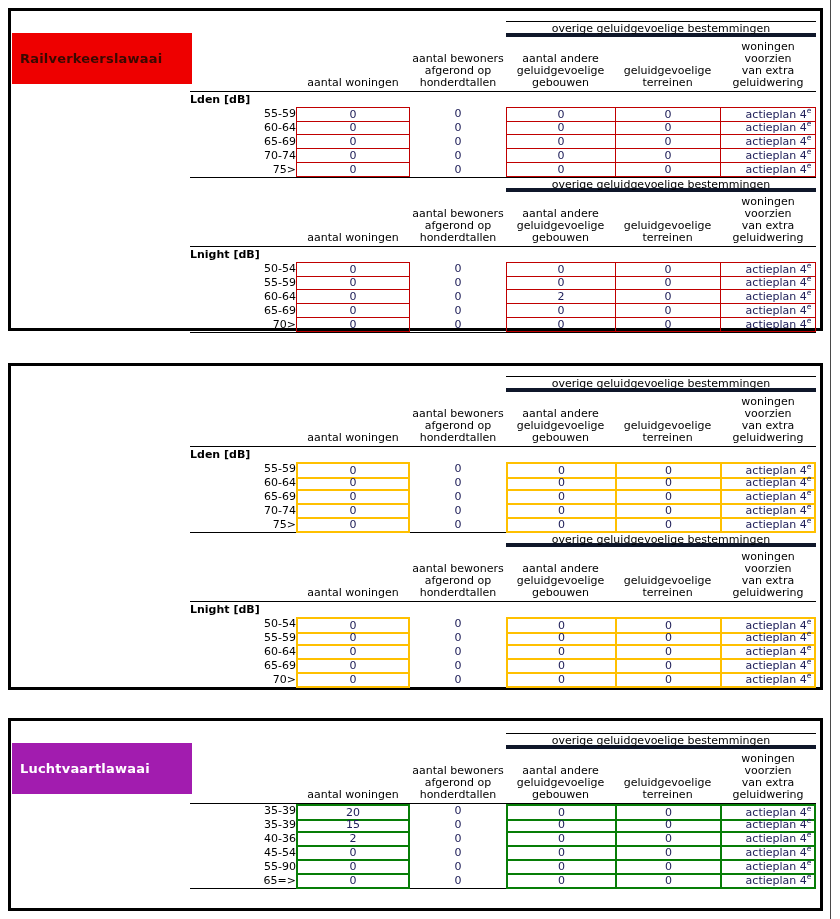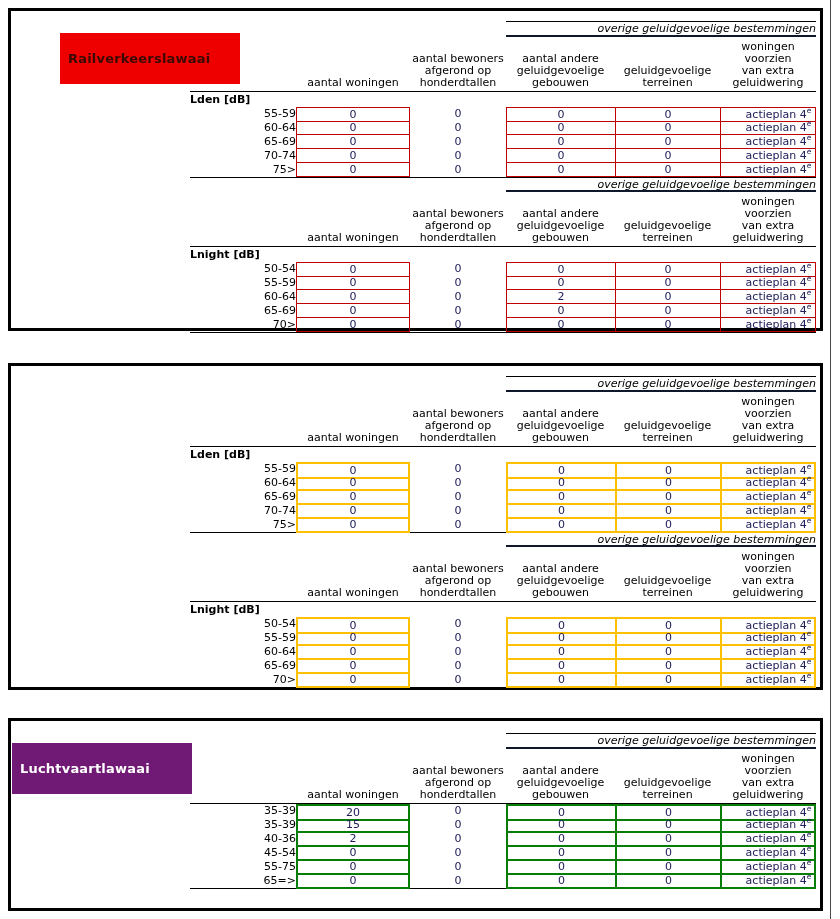--- a/index.html
+++ b/index.html
@@ -26,22 +26,22 @@
     font-weight:bold; font-size:13px; letter-spacing:0.2px;
   }
 
   .content { margin-left:179px; width:626px; box-sizing:content-box; }
   .section[data-theme-id="rail"] .content,
   .section[data-theme-id="industry"] .content { padding-top:10px; }
   .section[data-theme-id="aviation"] .content { padding-top:12px; }
 
   .span-row {
     margin-left:316px; width:310px; box-sizing:border-box;
-    border-bottom:2px solid #0f172a; text-align:right;
-    height:14px; line-height:13px;font-style:italic;
+    border-bottom:4px solid #0f172a; text-align:center;
+    height:14px; line-height:13px;
   }
   .span-row.with-top { border-top:1px solid #000; height:16px; line-height:14px; }
 
   .full-line { border-top:1px solid #000; height:0; }
 
   .header-row {
     display:grid; grid-template-columns:106px 114px 96px 109px 105px 96px;
     align-items:end; margin-top:4px; padding-bottom:2px;
     border-bottom:1px solid #000; min-height:40px; box-sizing:border-box;
   }
@@ -61,21 +61,21 @@
   .row-first .solo { border-top-width:var(--bw); }
   .row-first .g1, .row-first .g2, .row-first .g3 { border-top-width:var(--bw); }
   sup.e { font-size:7.5px; vertical-align:super; line-height:0; }
 </style>
 </head>
 <body>
 
 <div class="canvas">
   <div id="sections">
       <div class="section" data-theme-id="rail" style="--bc: #c00000;">
-        <div class="title" style="background: rgb(238, 0, 0); color: rgb(58, 9, 0); margin-left: 48px;">Railverkeerslawaai</div>
+        <div class="title" style="background: rgb(238, 0, 0); color: rgb(58, 9, 0);">Railverkeerslawaai</div>
         <div class="content">
           <div class="span-row with-top">overige geluidgevoelige bestemmingen</div>
           <div class="header-row">
             <div class="header-cell"></div>
             <div class="header-cell">aantal woningen</div>
             <div class="header-cell">aantal bewoners
 afgerond op
 honderdtallen</div>
             <div class="header-cell">aantal andere
 geluidgevoelige
@@ -302,21 +302,21 @@
             <div class="cell val box solo">0</div>
             <div class="cell val">0</div>
             <div class="cell val box g1">0</div>
             <div class="cell val box g2">0</div>
             <div class="cell val box g3"><span>actieplan 4</span><sup class="e">e</sup></div>
           </div>
           <div class="full-line"></div>
         </div>
       </div>
       <div class="section" data-theme-id="aviation" style="--bc: #077d07;">
-        <div class="title" style="background: #701a75; color: rgb(255, 255, 255);">Luchtvaartlawaai</div>
+        <div class="title" style="background: #a21caf; color: rgb(255, 255, 255);">Luchtvaartlawaai</div>
         <div class="content">
           <div class="span-row with-top">overige geluidgevoelige bestemmingen</div>
           <div class="header-row">
             <div class="header-cell"></div>
             <div class="header-cell">aantal woningen</div>
             <div class="header-cell">aantal bewoners
 afgerond op
 honderdtallen</div>
             <div class="header-cell">aantal andere
 geluidgevoelige
@@ -353,21 +353,21 @@
           </div>
           <div class="data-row">
             <div class="cell band">45-54</div>
             <div class="cell val box solo">0</div>
             <div class="cell val">0</div>
             <div class="cell val box g1">0</div>
             <div class="cell val box g2">0</div>
             <div class="cell val box g3"><span>actieplan 4</span><sup class="e">e</sup></div>
           </div>
           <div class="data-row">
-            <div class="cell band">55-75</div>
+            <div class="cell band">55-90</div>
             <div class="cell val box solo">0</div>
             <div class="cell val">0</div>
             <div class="cell val box g1">0</div>
             <div class="cell val box g2">0</div>
             <div class="cell val box g3"><span>actieplan 4</span><sup class="e">e</sup></div>
           </div>
           <div class="data-row">
             <div class="cell band">65=&gt;</div>
             <div class="cell val box solo">0</div>
             <div class="cell val">0</div>

